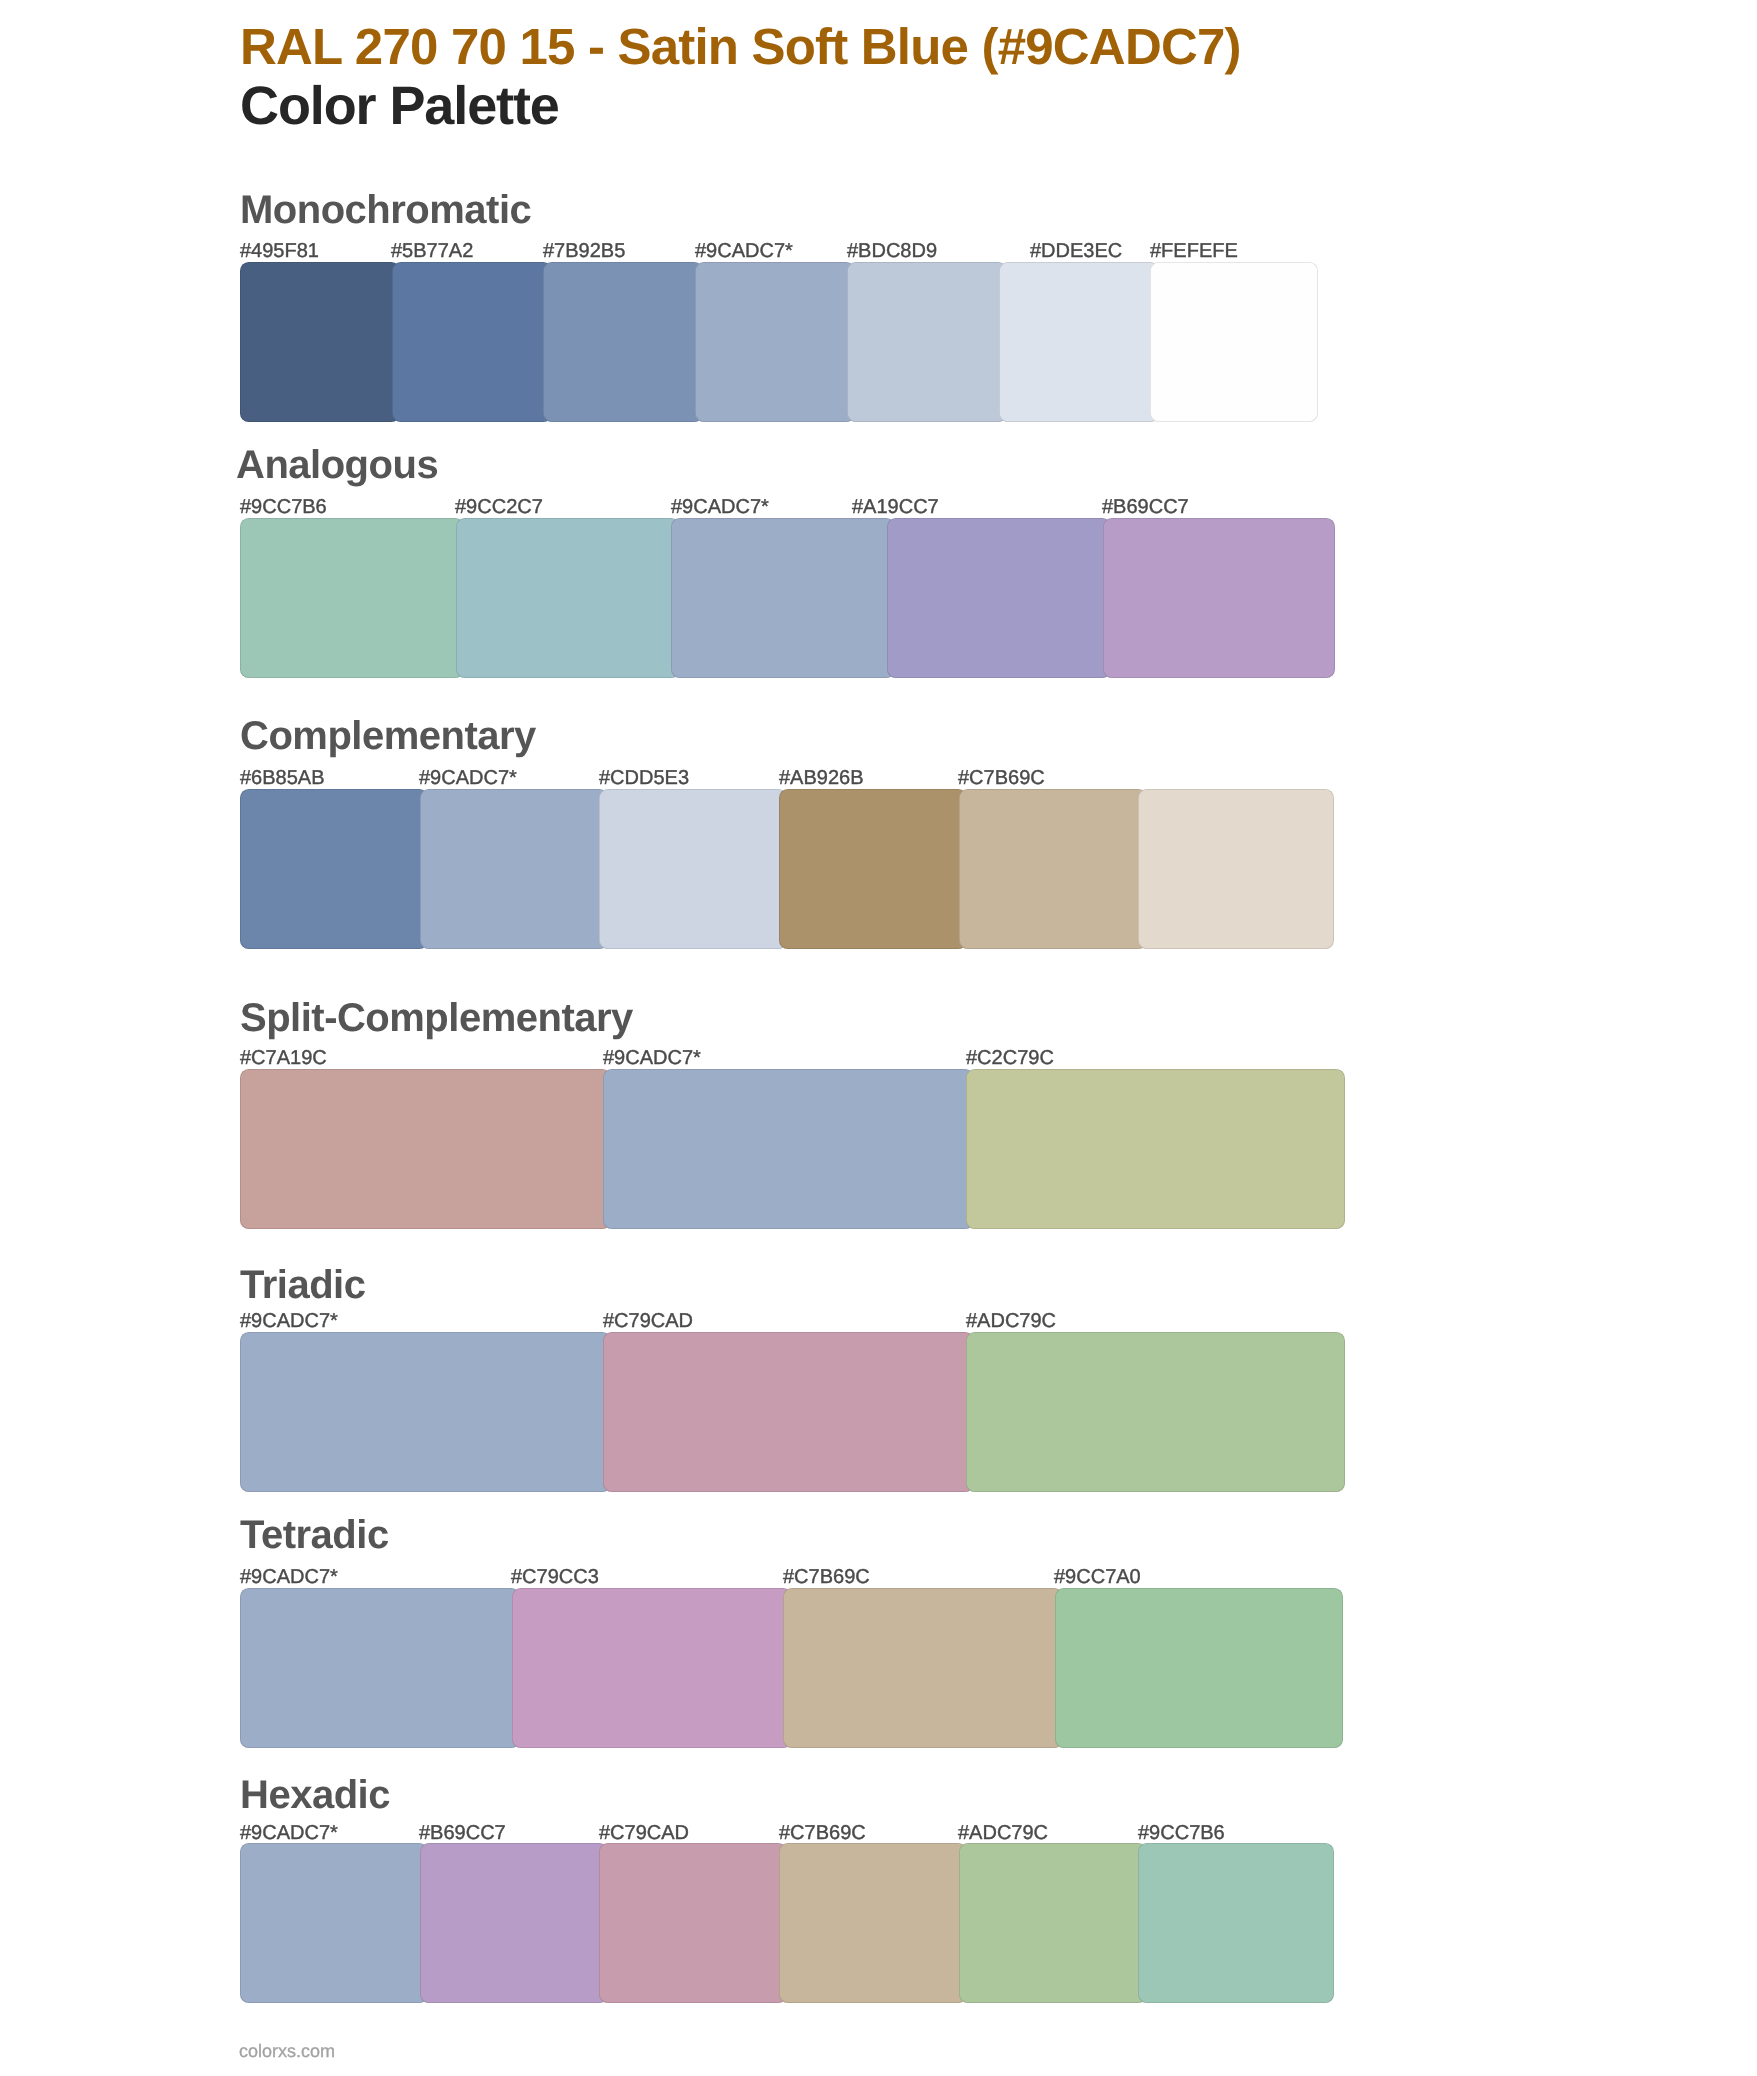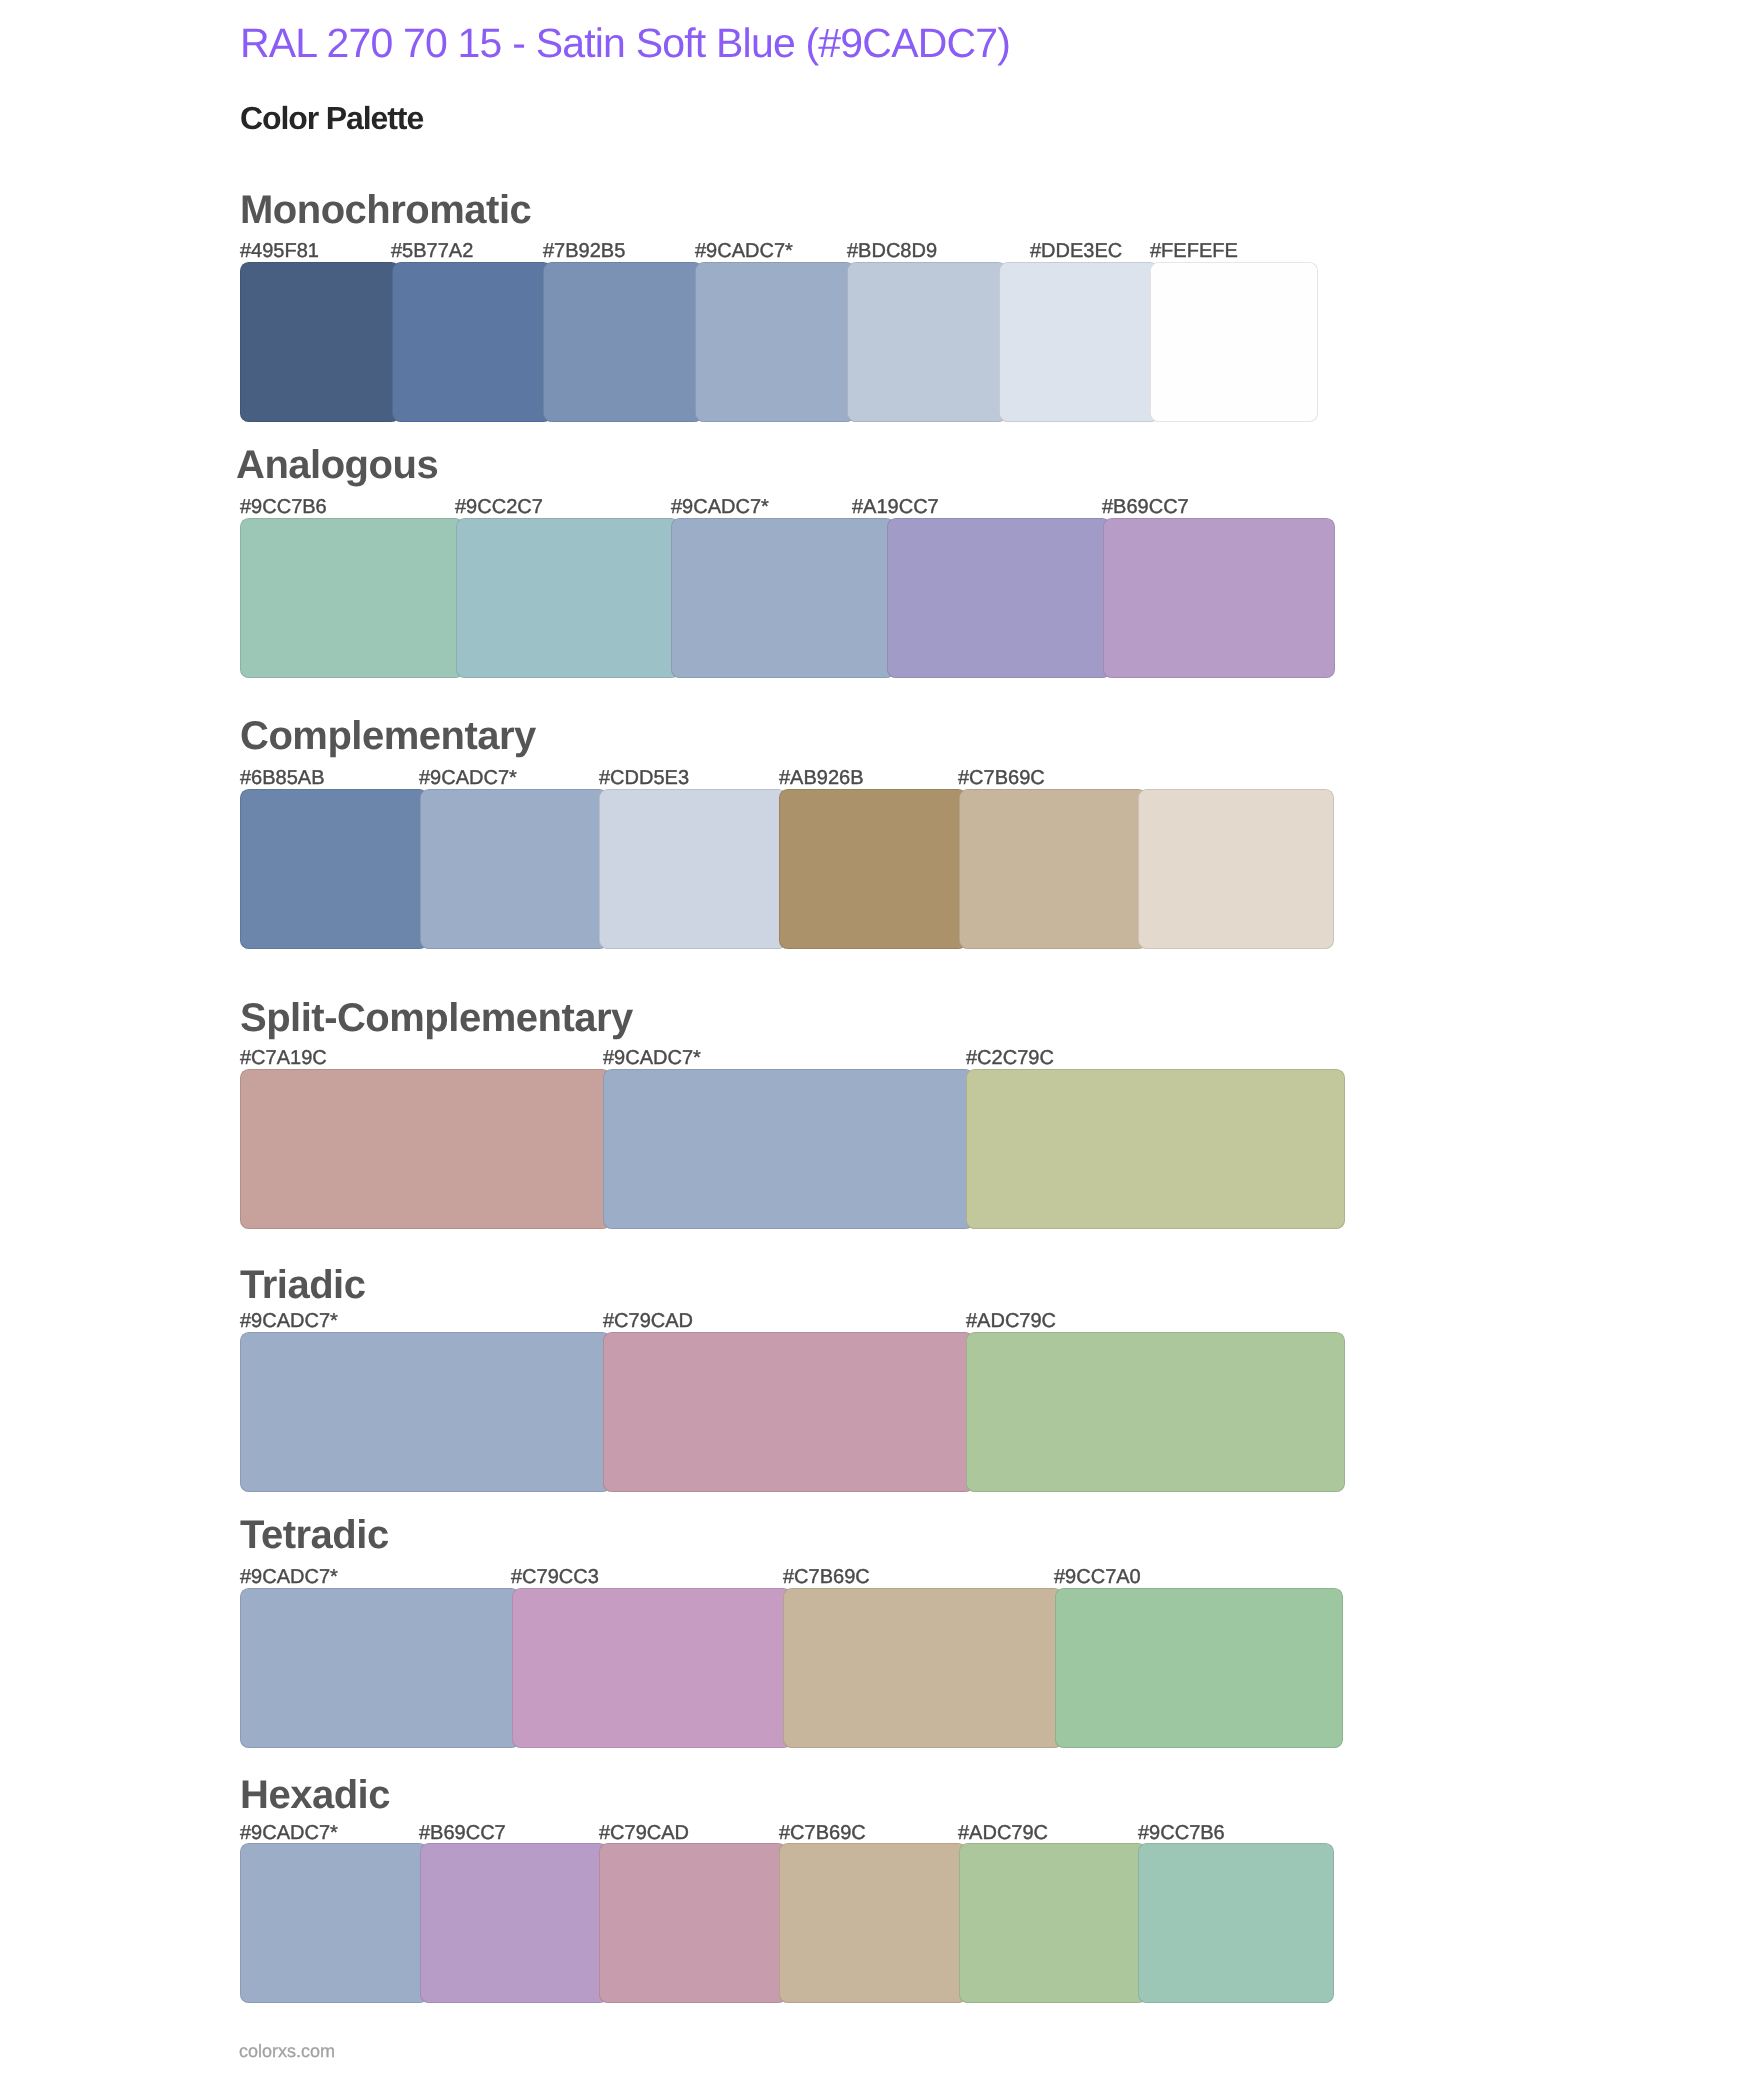--- a/index.html
+++ b/index.html
@@ -1,21 +1,21 @@
 <!DOCTYPE html>
 <html style="font-size:12.8px"><head>
 <meta charset="utf-8">
 <style>
   html,body{margin:0;padding:0;background:#fff;}
   body{width:1757px;height:2077px;font-family:"Liberation Sans",sans-serif;overflow:hidden;
        -webkit-font-smoothing:antialiased;-moz-osx-font-smoothing:grayscale;
        text-rendering:geometricPrecision;}
   .page{position:relative;width:1757px;height:2077px;background:#fff;}
-  .h1{position:absolute;left:240px;top:29px;font-size:41px;font-weight:normal;color:#8b5cf6;white-space:nowrap;line-height:0.695;letter-spacing:-0.8px;}
-  .h2{position:absolute;left:240px;top:107px;font-size:32px;font-weight:bold;color:#262626;white-space:nowrap;line-height:0.695;letter-spacing:-1.1px;}
+  .h1{position:absolute;left:240px;top:29px;font-size:51px;font-weight:bold;color:#a16207;white-space:nowrap;line-height:0.695;letter-spacing:-0.8px;}
+  .h2{position:absolute;left:240px;top:88px;font-size:54px;font-weight:bold;color:#262626;white-space:nowrap;line-height:0.695;letter-spacing:-1.1px;}
   .sec-title{position:absolute;font-size:40px;font-weight:bold;color:#555555;white-space:nowrap;line-height:0.73;letter-spacing:-0.5px;}
   .row{position:absolute;}
   .sw{position:absolute;top:0;height:100%;border-radius:8.8px;
       box-shadow:inset 0 0 0 0.8px rgba(0,0,0,0.13);}
   .lbl{position:absolute;font-size:20px;color:#4a4a4a;white-space:nowrap;line-height:0.69;
        -webkit-text-stroke:0.4px #4a4a4a;}
   .footer{position:absolute;left:239px;top:2045px;font-size:18px;color:#a2a2a2;line-height:0.73;
            -webkit-text-stroke:0.3px #a2a2a2;}
 </style>
 </head>

